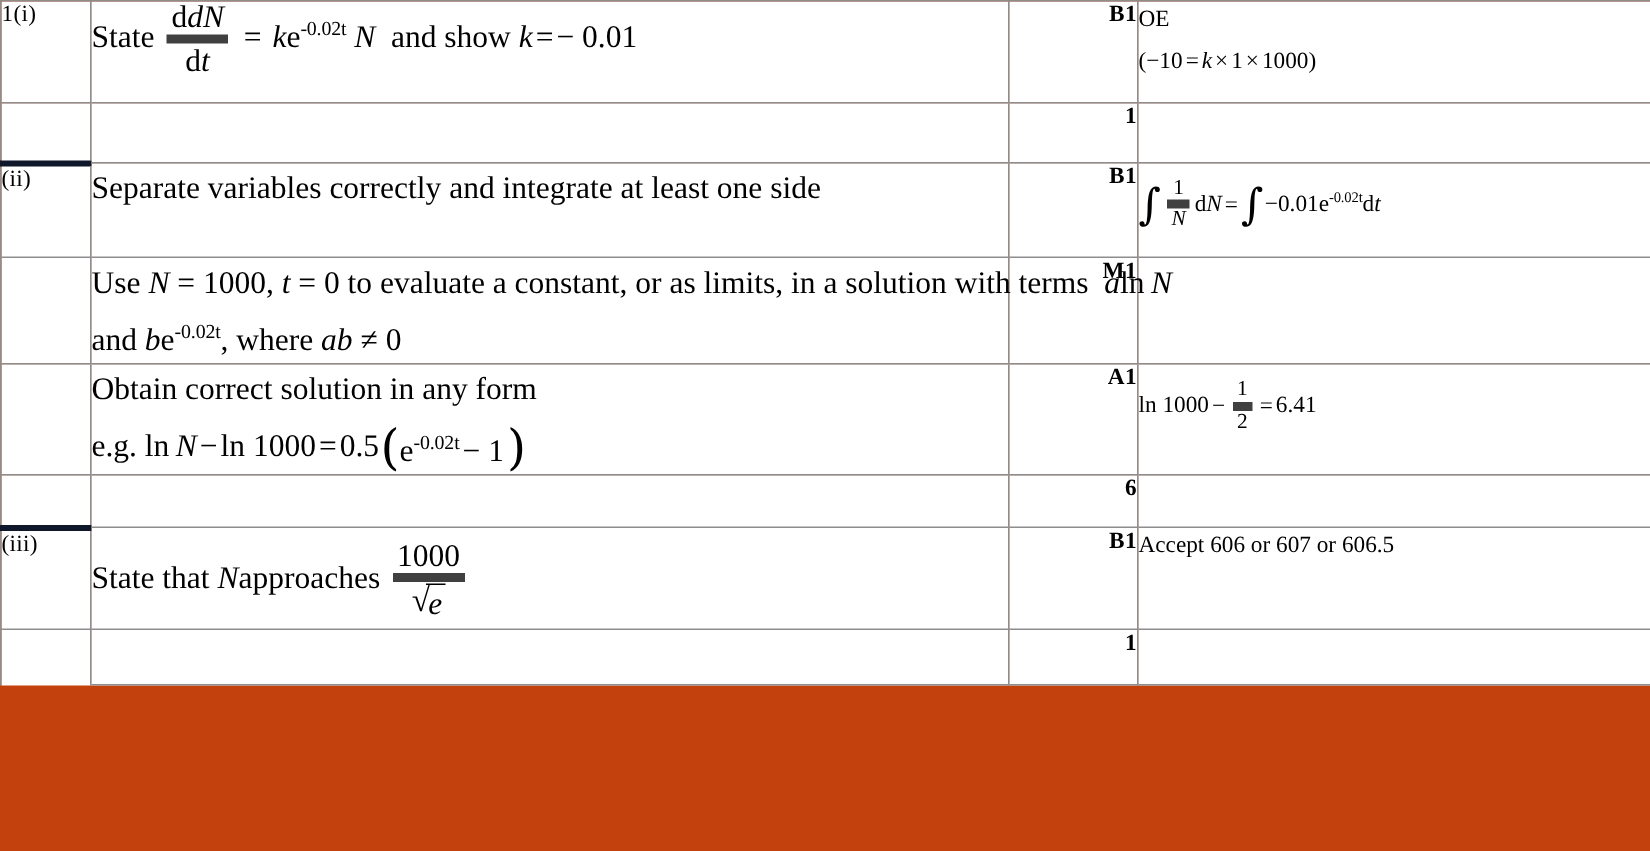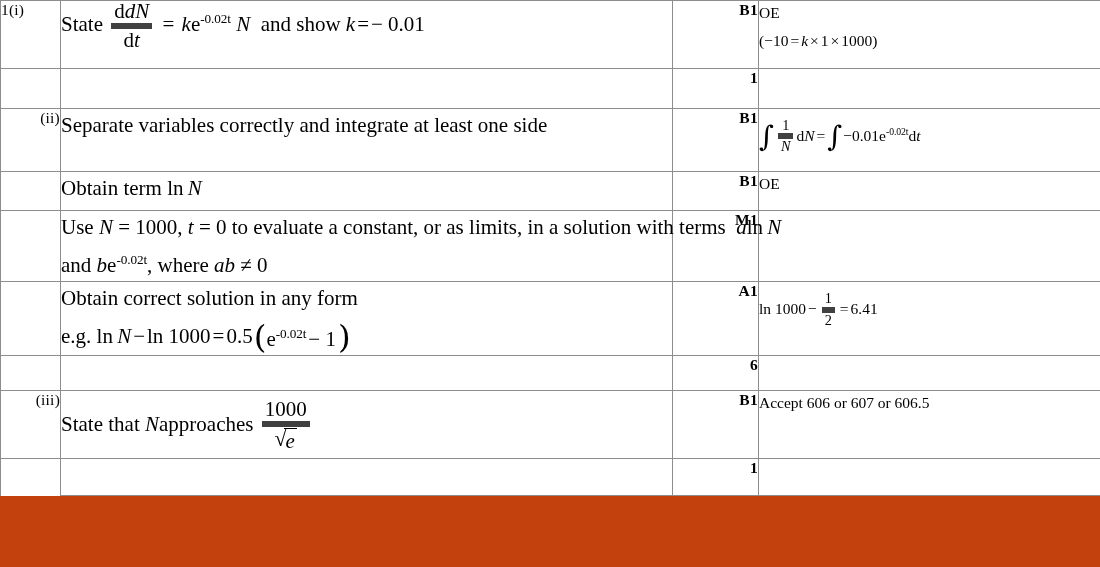--- a/index.html
+++ b/index.html
@@ -44,21 +44,21 @@
 
   td.q {
     border-left: none;
     border-top: none;
     border-bottom: none;
     border-right: 1px solid #8d8d8d;
     padding: 8px 0 0 4px;
     font-size: 15.5px;
     letter-spacing: .2px;
   }
-  td.q.sep-top { border-top: 1px solid #0f172a; text-align: right; }
+  td.q.sep-top { border-top: 4px solid #0f172a; }
   td.q.blank   { border-right: 1px solid #8d8d8d; }
 
   td.ans {
     padding: 9px 0 6px 10px;
     line-height: 1.55;
     font-size: 21px;
   }
   td.mark {
     text-align: right;
     padding: 9px 12px 6px 4px;
@@ -229,36 +229,20 @@
         <td class="mark">
           <span>B1</span>
         </td>
         <td class="note tight">
           <span class="math line">
             <span class="intg">∫</span><span class="frac sm"><span class="num">1</span><span class="den v">N</span></span><span>d<span class="v">N</span></span><span class="op">=</span><span class="intg">∫</span><span>−0.01e</span><span class="sup">-0.02t</span><span>d<span class="v">t</span></span>
           </span>
         </td>
       </tr>
 
-      <tr style="height:39px;">
-        <td class="q blank">
-          <span></span>
-        </td>
-        <td class="ans">
-          <span class="math line">
-            <span>Obtain term</span>&nbsp;<span>ln</span> <span class="v">N</span>
-          </span>
-        </td>
-        <td class="mark">
-          <span>B1</span>
-        </td>
-        <td class="note">
-          <span>OE</span>
-        </td>
-      </tr>
 
 
       <tr style="height:65px;">
         <td class="q blank">
           <span></span>
         </td>
         <td class="ans">
           <span class="math line">
             <span>Use</span>
             <span class="v">N</span>

